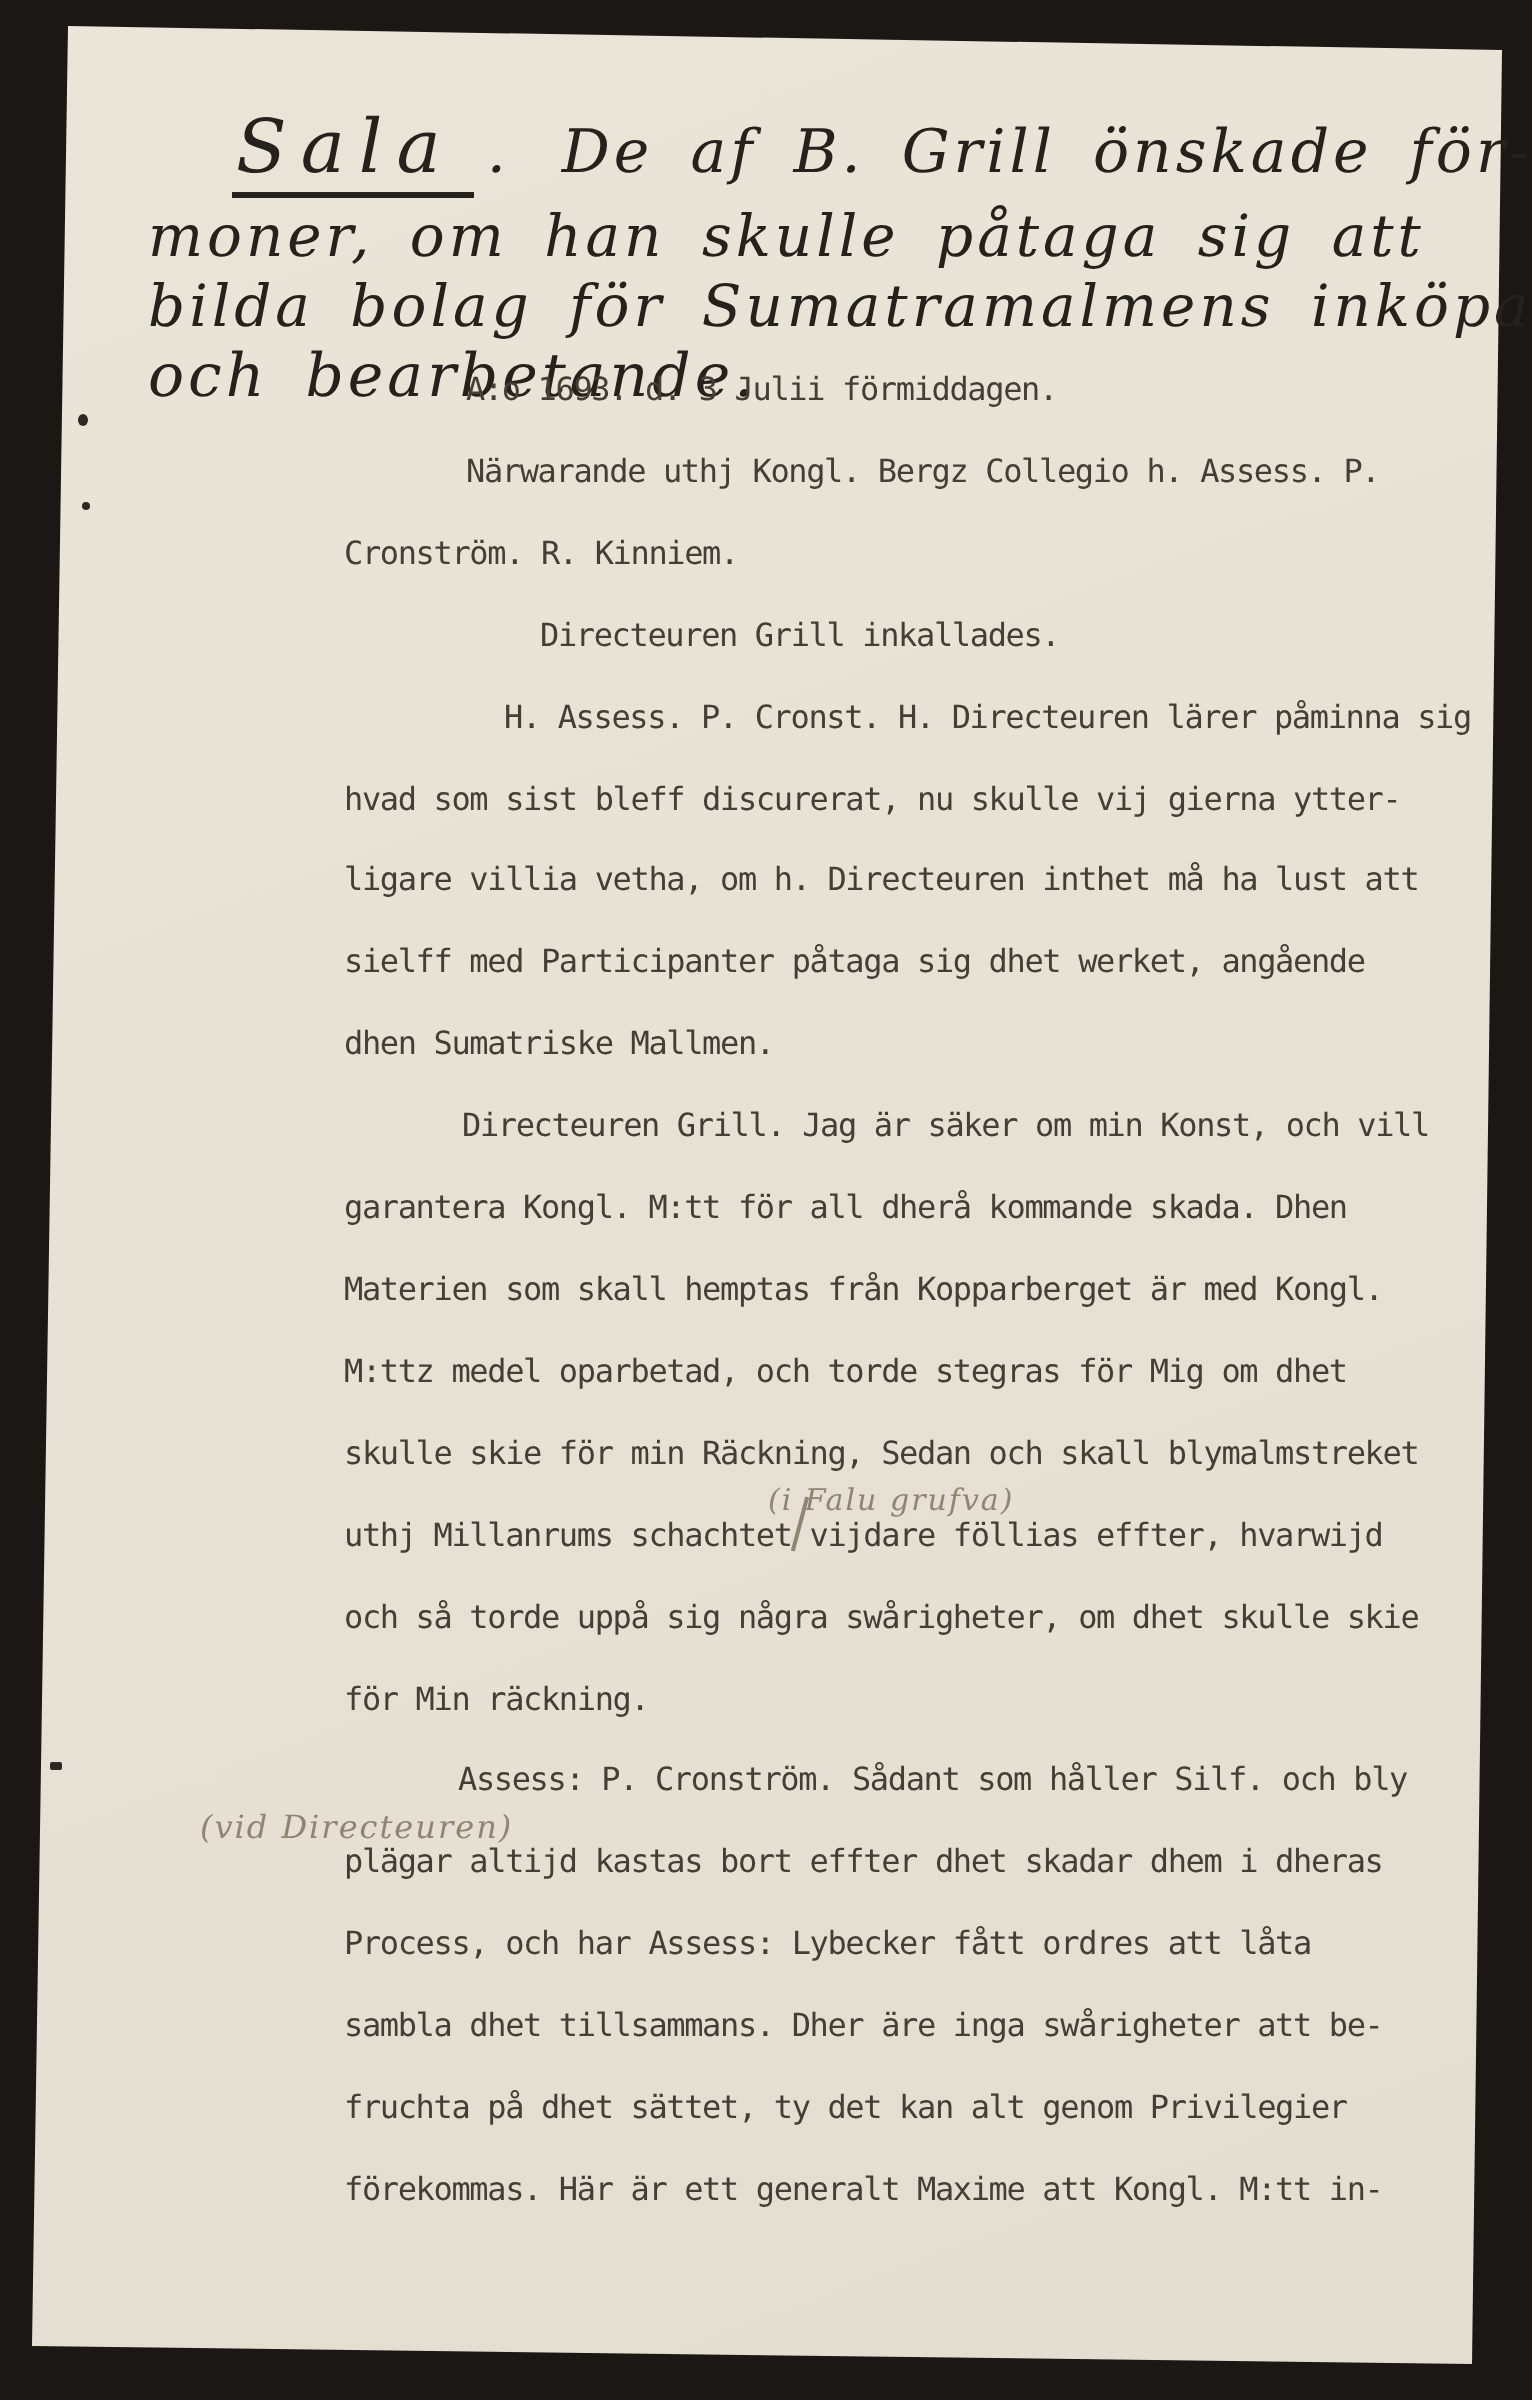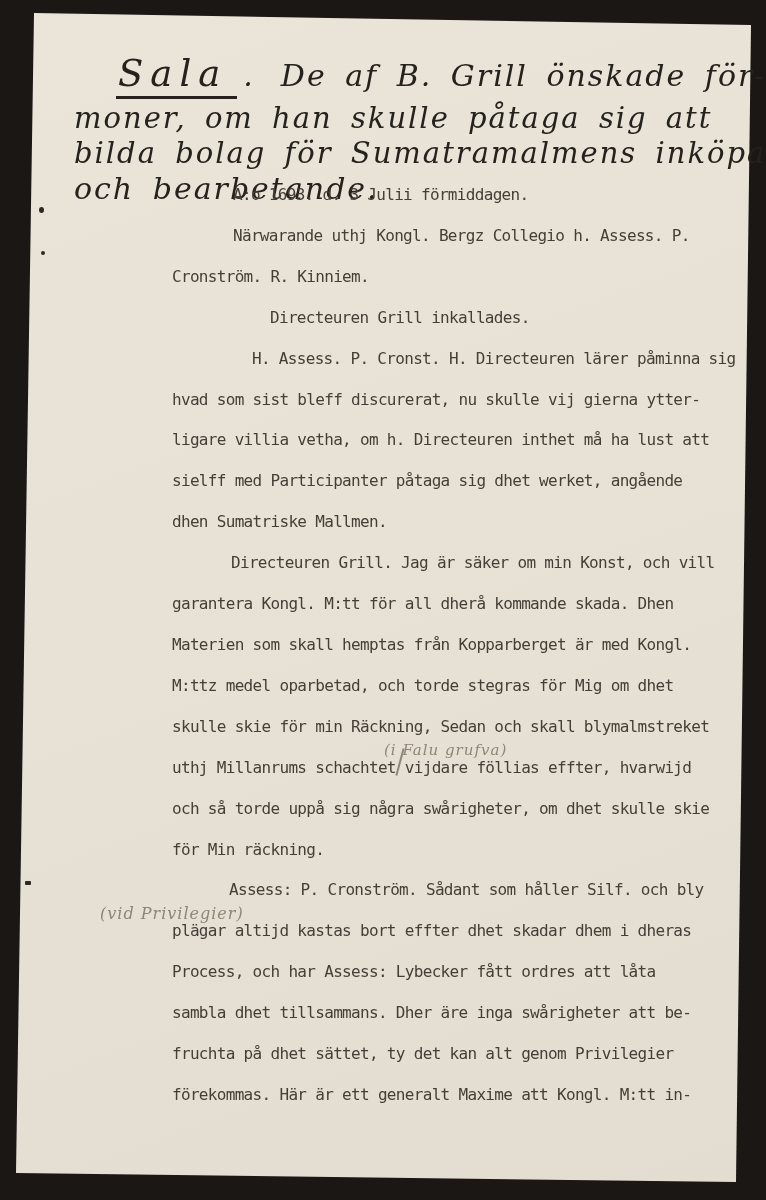--- a/index.html
+++ b/index.html
@@ -77,19 +77,19 @@
   </div>
   <div class="hw hw-line2">moner, om han skulle påtaga sig att</div>
   <div class="hw hw-line3">bilda bolag för Sumatramalmens inköpande</div>
   <div class="hw hw-line4">och bearbetande.</div>
 
 
   <div class="typed"><div style="padding-left: 233px;">A:o 1693. d. 3 Julii förmiddagen.</div><div style="padding-left: 233px;">Närwarande uthj Kongl. Bergz Collegio h. Assess. P.</div><div style="padding-left: 172px;">Cronström. R. Kinniem.</div><div style="padding-left: 270px;">Directeuren Grill inkallades.</div><div style="padding-left: 252px;">H. Assess. P. Cronst. H. Directeuren lärer påminna sig</div><div style="padding-left: 172px;">hvad som sist bleff discurerat, nu skulle vij gierna ytter-</div><div style="padding-left: 172px;">ligare villia vetha, om h. Directeuren inthet må ha lust att</div><div style="padding-left: 172px;">sielff med Participanter påtaga sig dhet werket, angående</div><div style="padding-left: 172px;">dhen Sumatriske Mallmen.</div><div style="padding-left: 231px;">Directeuren Grill. Jag är säker om min Konst, och vill</div><div style="padding-left: 172px;">garantera Kongl. M:tt för all dherå kommande skada. Dhen</div><div style="padding-left: 172px;">Materien som skall hemptas från Kopparberget är med Kongl.</div><div style="padding-left: 172px;">M:ttz medel oparbetad, och torde stegras för Mig om dhet</div><div style="padding-left: 172px;">skulle skie för min Räckning, Sedan och skall blymalmstreket</div><div style="padding-left: 172px;">uthj Millanrums schachtet vijdare föllias effter, hvarwijd</div><div style="padding-left: 172px;">och så torde uppå sig några swårigheter, om dhet skulle skie</div><div style="padding-left: 172px;">för Min räckning.</div><div style="padding-left: 229px;">Assess: P. Cronström. Sådant som håller Silf. och bly</div><div style="padding-left: 172px;">plägar altijd kastas bort effter dhet skadar dhem i dheras</div><div style="padding-left: 172px;">Process, och har Assess: Lybecker fått ordres att låta</div><div style="padding-left: 172px;">sambla dhet tillsammans. Dher äre inga swårigheter att be-</div><div style="padding-left: 172px;">fruchta på dhet sättet, ty det kan alt genom Privilegier</div><div style="padding-left: 172px;">förekommas. Här är ett generalt Maxime att Kongl. M:tt in-</div></div>
 
   <div class="pencil ann-falu">(i Falu grufva)</div>
   <div class="pencil-slash"></div>
-  <div class="pencil ann-koppar">(vid Privilegier)</div>
+  <div class="pencil ann-koppar">(vid Directeuren)</div>
 
   <div class="mark mark-1"></div>
   <div class="mark mark-2"></div>
   <div class="mark mark-3"></div>
 
 </div>
 
 </body></html>

